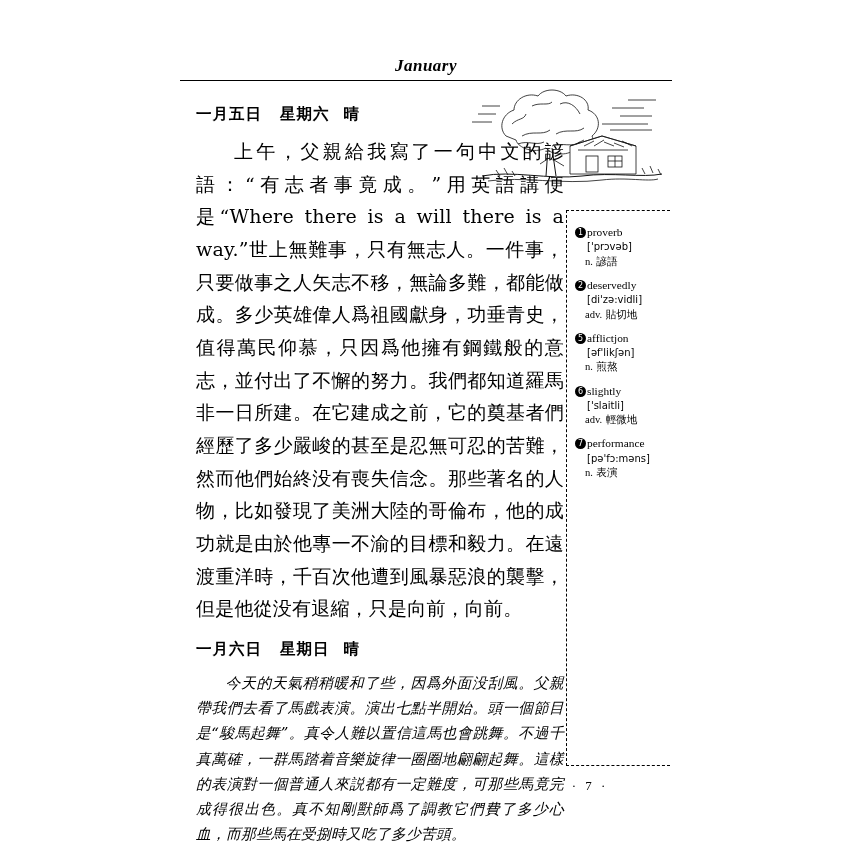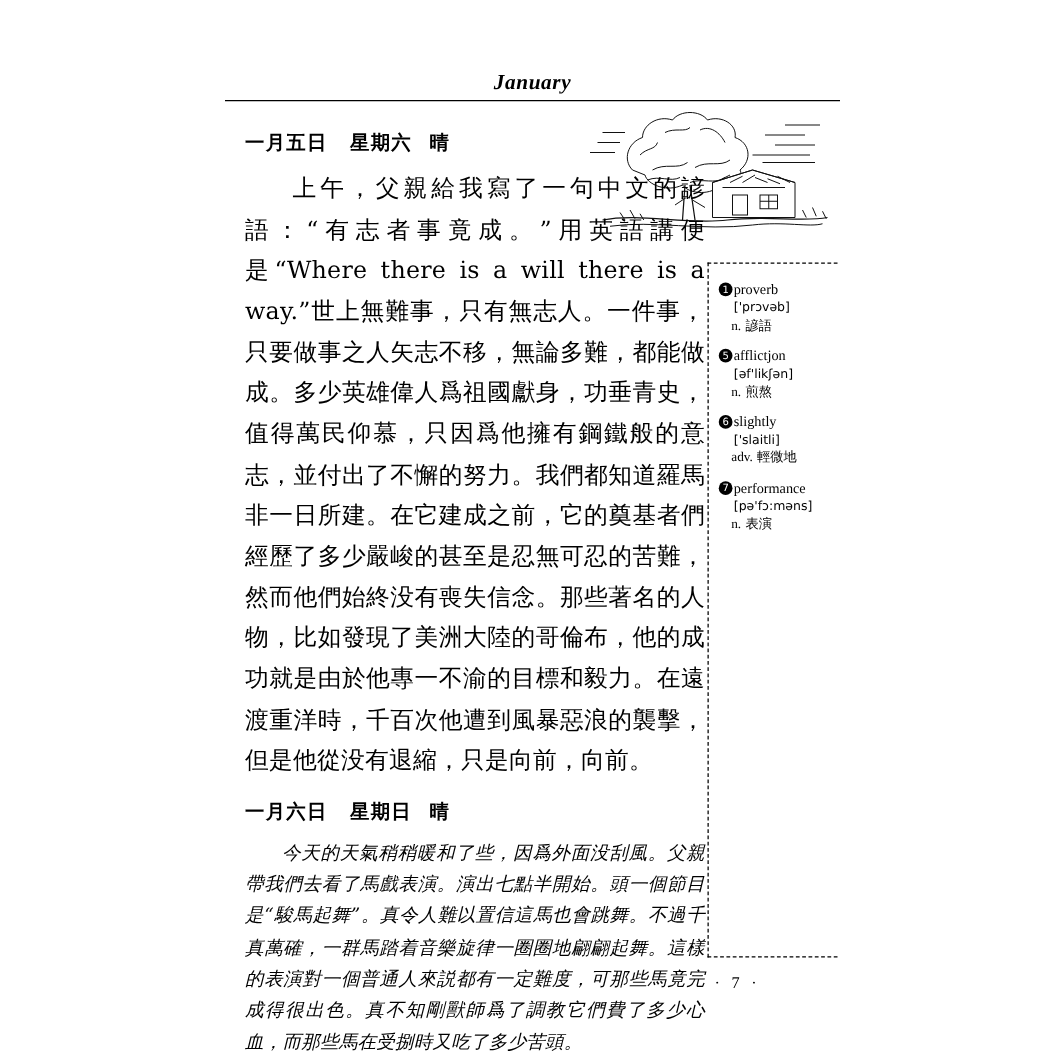--- a/index.html
+++ b/index.html
@@ -219,20 +219,25 @@
   </div>
 
   <div class="vocab">
 
     <div class="vocab-item">
       <div class="vocab-word"><span class="vocab-num">1</span><span>proverb</span></div>
       <div class="vocab-phon">['prɔvəb]</div>
       <div class="vocab-def"><span class="pos">n.</span> <span>諺語</span></div>
     </div>
 
+    <div class="vocab-item">
+      <div class="vocab-word"><span class="vocab-num">2</span><span>deservedly</span></div>
+      <div class="vocab-phon">[di'zə:vidli]</div>
+      <div class="vocab-def"><span class="pos">adv.</span> <span>貼切地</span></div>
+    </div>
 
 
 
     <div class="vocab-item">
       <div class="vocab-word"><span class="vocab-num">5</span><span>afflictjon</span></div>
       <div class="vocab-phon">[əf'likʃən]</div>
       <div class="vocab-def"><span class="pos">n.</span> <span>煎熬</span></div>
     </div>
 
     <div class="vocab-item">

